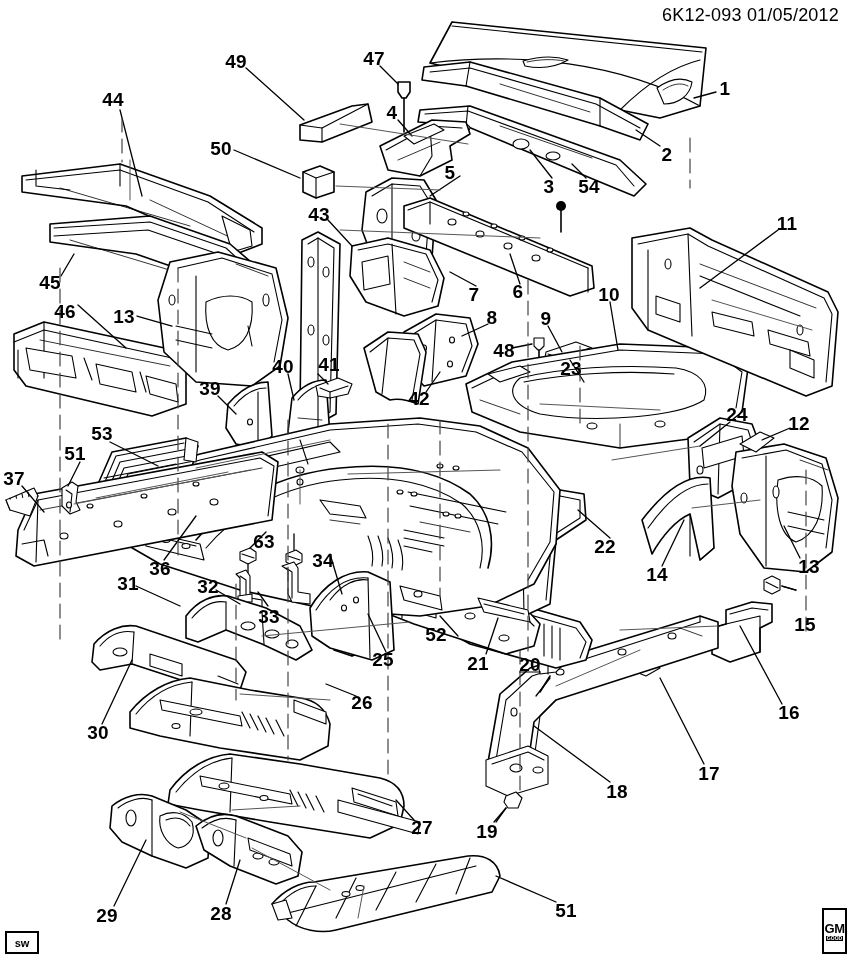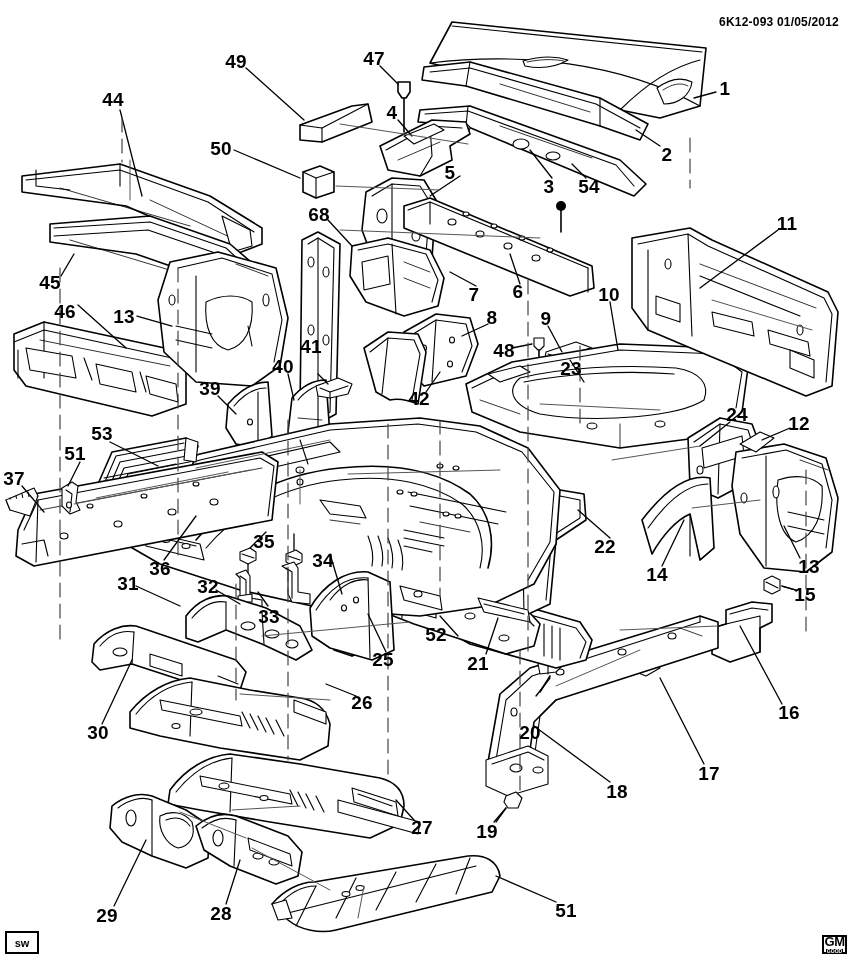--- a/index.html
+++ b/index.html
@@ -32,24 +32,24 @@
     font-weight: 700;
     color: #000000;
     line-height: 1;
     white-space: nowrap;
     transform: translate(-50%, -50%);
     letter-spacing: 0.3px;
   }
   #header-code {
     position: absolute;
     right: 12px;
-    top: 15px;
+    top: 5px;
     font-family: "Liberation Sans", sans-serif;
-    font-size: 12px;
-    font-weight: 700;
+    font-size: 18px;
+    font-weight: 400;
     color: #000000;
     white-space: nowrap;
     letter-spacing: 0.2px;
   }
   #sw-box {
     position: absolute;
     left: 5px;
     bottom: 6px;
     width: 30px;
     height: 19px;
@@ -60,21 +60,21 @@
     justify-content: center;
     font-size: 11px;
     font-weight: 700;
     font-family: "Liberation Sans", sans-serif;
   }
   #gm-badge {
     position: absolute;
     right: 4px;
     bottom: 6px;
     width: 25px;
-    height: 19px;
+    height: 46px;
     border: 2px solid #000;
     background: #fff;
     box-sizing: border-box;
     display: flex;
     flex-direction: column;
     align-items: center;
     justify-content: center;
     padding: 1px;
   }
   #gm-badge .gm-main {
@@ -724,49 +724,49 @@
       <div class="callout" style="left: 518px; top: 291px;">6</div>
       <div class="callout" style="left: 474px; top: 294px;">7</div>
       <div class="callout" style="left: 492px; top: 317px;">8</div>
       <div class="callout" style="left: 546px; top: 318px;">9</div>
       <div class="callout" style="left: 609px; top: 294px;">10</div>
       <div class="callout" style="left: 787px; top: 223px;">11</div>
       <div class="callout" style="left: 799px; top: 423px;">12</div>
       <div class="callout" style="left: 124px; top: 316px;">13</div>
       <div class="callout" style="left: 809px; top: 566px;">13</div>
       <div class="callout" style="left: 657px; top: 574px;">14</div>
-      <div class="callout" style="left: 805px; top: 594px;">15</div>
+      <div class="callout" style="left: 805px; top: 624px;">15</div>
       <div class="callout" style="left: 789px; top: 712px;">16</div>
       <div class="callout" style="left: 709px; top: 773px;">17</div>
       <div class="callout" style="left: 617px; top: 791px;">18</div>
       <div class="callout" style="left: 487px; top: 831px;">19</div>
-      <div class="callout" style="left: 530px; top: 732px;">20</div>
+      <div class="callout" style="left: 530px; top: 664px; text-decoration: underline;">20</div>
       <div class="callout" style="left: 478px; top: 663px;">21</div>
       <div class="callout" style="left: 605px; top: 546px;">22</div>
       <div class="callout" style="left: 571px; top: 368px; text-align: right;">23</div>
       <div class="callout" style="left: 737px; top: 414px;">24</div>
       <div class="callout" style="left: 383px; top: 659px;">25</div>
       <div class="callout" style="left: 362px; top: 702px;">26</div>
       <div class="callout" style="left: 422px; top: 827px;">27</div>
       <div class="callout" style="left: 221px; top: 913px;">28</div>
       <div class="callout" style="left: 107px; top: 915px;">29</div>
       <div class="callout" style="left: 98px; top: 732px;">30</div>
       <div class="callout" style="left: 128px; top: 583px;">31</div>
       <div class="callout" style="left: 208px; top: 586px;">32</div>
       <div class="callout" style="left: 269px; top: 616px;">33</div>
       <div class="callout" style="left: 323px; top: 560px;">34</div>
-      <div class="callout" style="left: 264px; top: 541px;">35</div>
+      <div class="callout" style="left: 264px; top: 541px;">63</div>
       <div class="callout" style="left: 160px; top: 568px;">36</div>
       <div class="callout" style="left: 14px; top: 478px; text-align: right;">37</div>
       <div class="callout" style="left: 75px; top: 453px;">51</div>
       <div class="callout" style="left: 210px; top: 388px;">39</div>
       <div class="callout" style="left: 283px; top: 366px;">40</div>
-      <div class="callout" style="left: 311px; top: 346px;">41</div>
+      <div class="callout" style="left: 311px; top: 364px; padding-left: 36px;">41</div>
       <div class="callout" style="left: 419px; top: 398px;">42</div>
-      <div class="callout" style="left: 319px; top: 214px;">68</div>
+      <div class="callout" style="left: 319px; top: 214px;">43</div>
       <div class="callout" style="left: 113px; top: 99px;">44</div>
       <div class="callout" style="left: 50px; top: 282px;">45</div>
       <div class="callout" style="left: 65px; top: 311px;">46</div>
       <div class="callout" style="left: 374px; top: 58px;">47</div>
       <div class="callout" style="left: 504px; top: 350px;">48</div>
       <div class="callout" style="left: 236px; top: 61px;">49</div>
       <div class="callout" style="left: 221px; top: 148px;">50</div>
       <div class="callout" style="left: 566px; top: 910px;">51</div>
       <div class="callout" style="left: 436px; top: 622px; margin-top: 12px;">52</div>
       <div class="callout" style="left: 102px; top: 433px;">53</div>

